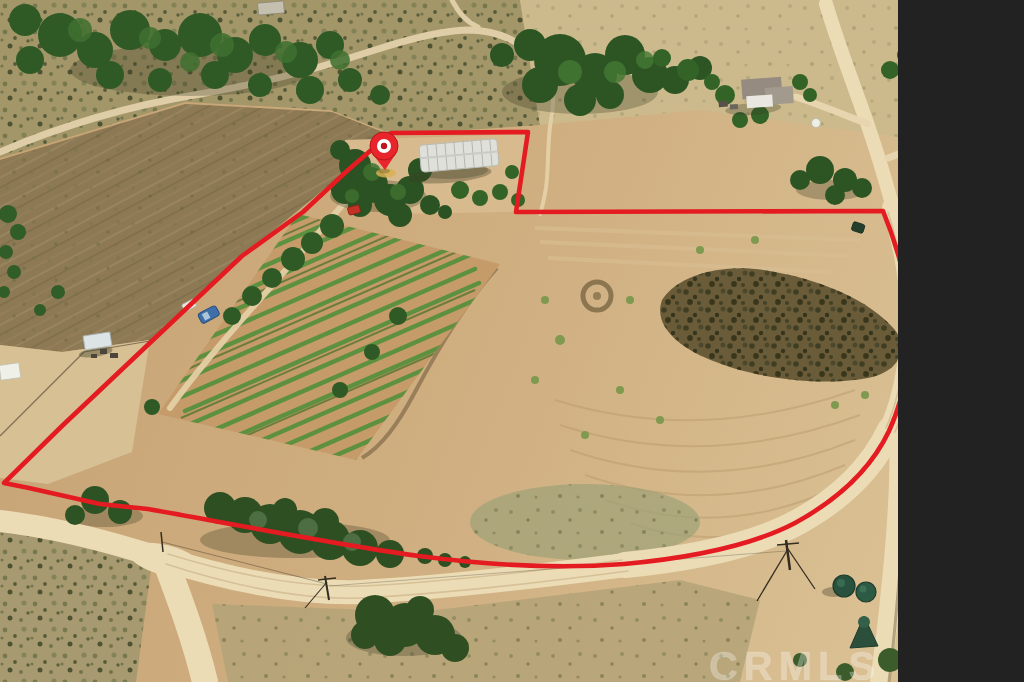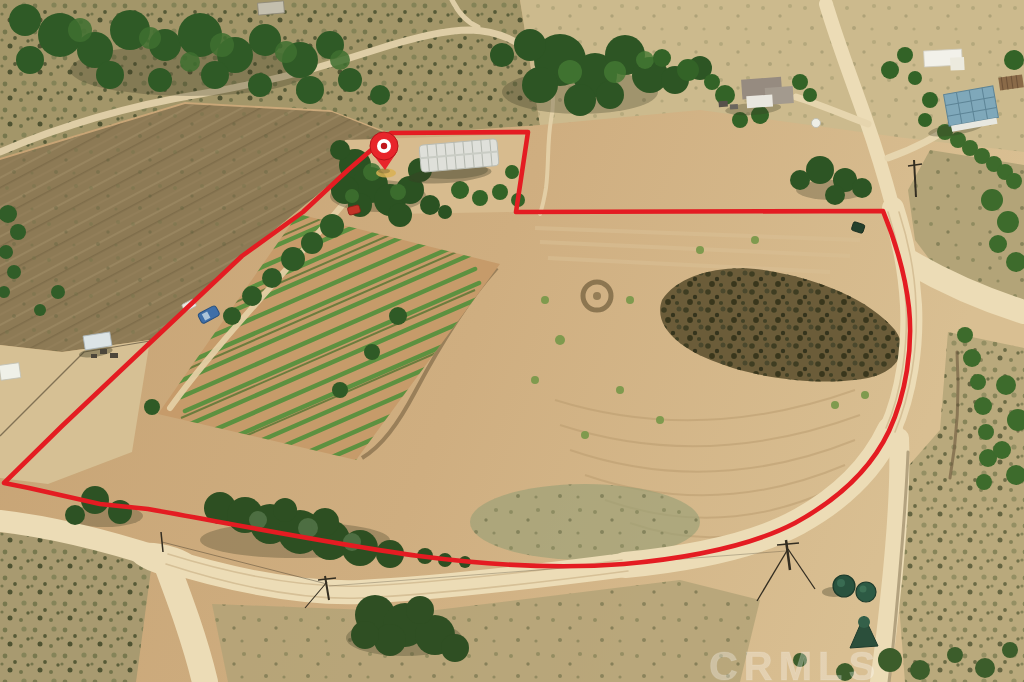--- a/index.html
+++ b/index.html
@@ -1,16 +1,16 @@
 <!DOCTYPE html>
 <html><head>
 <meta charset="utf-8">
 <style>
   html,body{margin:0;padding:0;background:#222;}
-  .stage{position:relative;width:1024px;height:682px;overflow:hidden;
+  .stage{position:relative;width:898px;height:682px;overflow:hidden;
          font-family:"Liberation Sans", sans-serif;}
   .stage svg{position:absolute;left:0;top:0;display:block;}
   text.watermark{font-family:"Liberation Sans", sans-serif;font-weight:bold;
                  letter-spacing:6px;}
 </style>
 </head>
 <body>
 
 <div class="stage">
 <svg width="1024" height="682" viewBox="0 0 1024 682" xmlns="http://www.w3.org/2000/svg">

